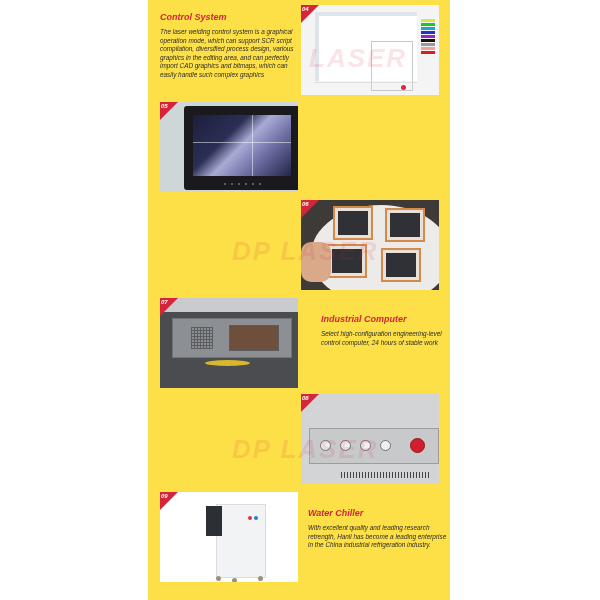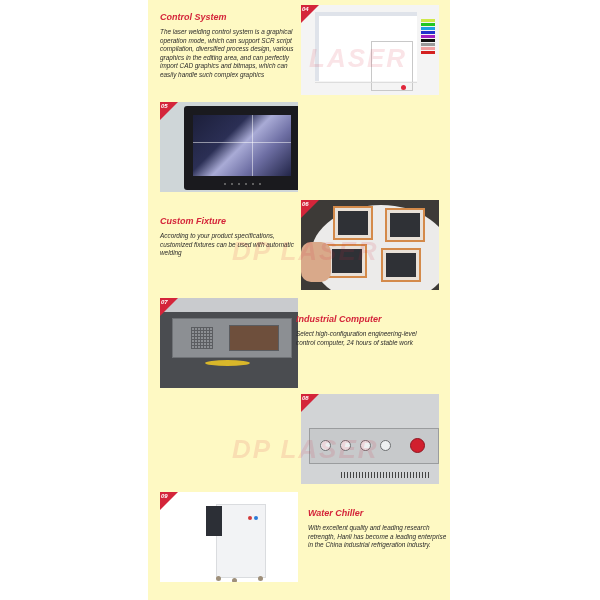--- a/index.html
+++ b/index.html
@@ -1,17 +1,17 @@
 <!DOCTYPE html>
 <html><head>
   <meta charset="utf-8">
   <style>
     html, body { margin: 0; padding: 0; background: #ffffff; }
     body { width: 600px; height: 600px; position: relative; overflow: hidden; font-family: "Liberation Sans", sans-serif; }
-    .panel { position: absolute; left: 148px; top: 0; width: 302px; height: 600px; background: #fef9c3; }
+    .panel { position: absolute; left: 148px; top: 0; width: 302px; height: 600px; background: #fde047; }
     .row { position: absolute; left: 0; width: 302px; height: 98px; }
     .text-block { position: absolute; width: 140px; }
     .title { color: #d4253a; font-style: italic; font-size: 9px; font-weight: bold; margin: 0 0 6px 0; }
     .desc { color: #2a2a2a; font-style: italic; font-size: 6.4px; line-height: 8.6px; margin: 0; }
     .photo { position: absolute; width: 138px; height: 90px; overflow: hidden; background: #ffffff; }
     .badge { position: absolute; left: 0; top: 0; width: 0; height: 0; border-top: 18px solid #d4253a; border-right: 18px solid transparent; z-index: 3; }
     .badge-num { position: absolute; left: 1px; top: 1px; color: #fff; font-size: 6px; font-weight: bold; font-style: italic; z-index: 4; }
     .watermark { position: absolute; color: rgba(212,37,58,0.12); font-weight: bold; font-style: italic; font-size: 26px; letter-spacing: 2px; pointer-events: none; z-index: 2; }
 
     
@@ -117,24 +117,20 @@
               <span></span>
           </div>
         </div>
       </div>
       <div class="badge"></div>
       <span class="badge-num">05</span>
     </div>
   </div>
 
   <div class="row" style="top:196px">
-    <div class="text-block" style="left:12px; top:20px;">
-      <p class="title">Custom Fixture</p>
-      <p class="desc">According to your product specifications, customized fixtures can be used with automatic welding</p>
-    </div>
     <span class="watermark" style="left:84px; top:40px;">DP LASER</span>
     <div class="photo" style="left:153px; top:4px;">
       <div class="fix">
         <div class="disc"></div>
         <div class="plate" style="left:34px; top:8px;"></div>
         <div class="plate" style="left:86px; top:10px;"></div>
         <div class="plate" style="left:28px; top:46px;"></div>
         <div class="plate" style="left:82px; top:50px;"></div>
         <div class="hand"></div>
       </div>
@@ -149,21 +145,21 @@
         <div class="top"></div>
         <div class="case">
           <div class="grill"></div>
           <div class="door"></div>
         </div>
         <div class="yellow"></div>
       </div>
       <div class="badge"></div>
       <span class="badge-num">07</span>
     </div>
-    <div class="text-block" style="left:148px; top:20px;">
+    <div class="text-block" style="left:173px; top:20px;">
       <p class="title">Industrial Computer</p>
       <p class="desc">Select high-configuration engineering-level control computer, 24 hours of stable work</p>
     </div>
   </div>
 
   <div class="row" style="top:392px">
     <span class="watermark" style="left:84px; top:42px;">DP LASER</span>
     <div class="photo" style="left:153px; top:2px;">
       <div class="sb">
         <div class="panelbox">

